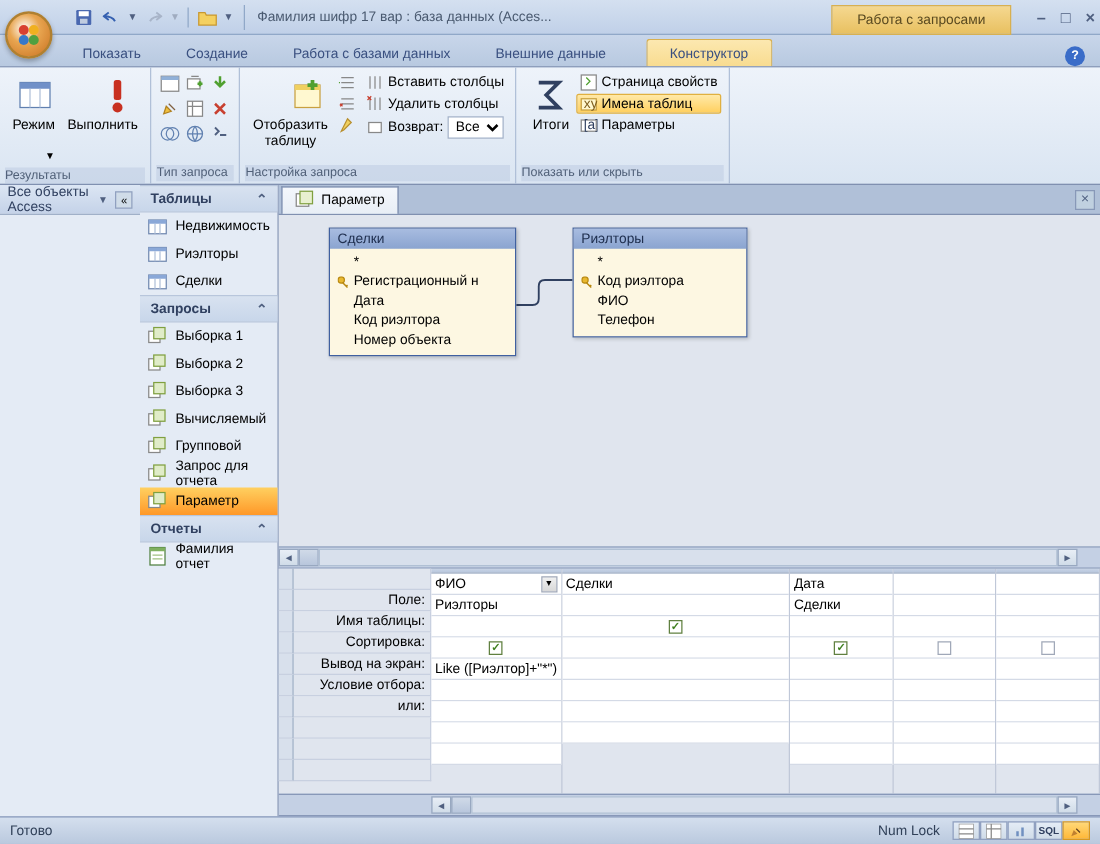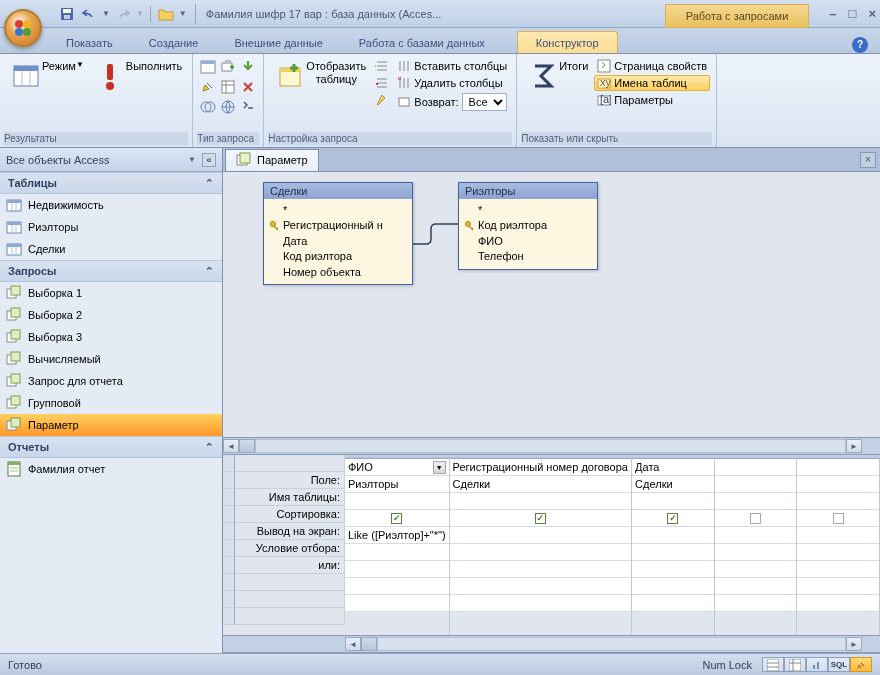--- a/index.html
+++ b/index.html
@@ -23,32 +23,32 @@
 .tabs-bar { height: 26px; background: linear-gradient(#c8d6ea, #b8c9e0); display: flex; align-items: flex-end; padding-left: 48px; border-bottom: 1px solid #8090b0; }
 .tab { padding: 5px 18px 4px; color: #3a5080; cursor: pointer; }
 .tab.ctx { background: linear-gradient(#fce8b0, #f8dc90); border: 1px solid #d8b050; border-bottom: none; border-radius: 3px 3px 0 0; }
 .help-icon { margin-left: auto; margin-right: 12px; width:16px; height:16px; background:#3a6cc8; border-radius:50%; color:#fff; text-align:center; line-height:15px; font-weight:bold; font-size:10px;}
 
 
 .ribbon { height: 94px; background: linear-gradient(#eef3fa, #dae5f2); display: flex; border-bottom: 1px solid #8090b0; }
 .rib-group { display: flex; flex-direction: column; border-right: 1px solid #b0c0d8; padding: 2px 4px; }
 .rib-body { flex: 1; display: flex; align-items: flex-start; gap: 2px; padding: 2px;}
 .rib-label { font-size: 10px; color: #506078; padding: 1px 0; background: rgba(180,195,220,0.4);}
-.rib-big { display: flex; flex-direction: row; align-items: flex-start; padding: 2px 4px; cursor: pointer; text-align:center; line-height:1.2;}
+.rib-big { display: flex; flex-direction: column; align-items: flex-end; padding: 2px 4px; cursor: pointer; text-align:center; line-height:1.2;}
 .rib-big-icon { width: 32px; height: 32px; margin-bottom: 2px; }
 .rib-small-stack { display: flex; flex-direction: column; gap: 1px; }
 .rib-small { display: flex; align-items: center; gap: 3px; padding: 1px 3px; cursor: pointer; white-space: nowrap;}
 .rib-small.hl { background: linear-gradient(#ffe9a8, #ffd060); border: 1px solid #e0b040; border-radius: 2px; padding: 0 2px;}
 .rib-icon-grid { display: grid; grid-template-columns: repeat(3, 18px); grid-template-rows: repeat(3, 18px); gap: 2px;}
 .rib-icon-grid div { width:18px;height:18px;display:flex;align-items:center;justify-content:center;cursor:pointer;}
 .rib-sel { height: 18px; border: 1px solid #a0b0c8; background: #fff; font-size:11px; padding:0 2px;}
 
 
 .main { flex: 1; display: flex; background: #a8b8d0; min-height: 0; }
-.nav-pane { width: 223px; background: #e4ebf5; border-right: 1px solid #8090b0; display: flex; flex-direction: column; }
+.nav-pane { width: 223px; background: #e4ebf5; border-right: 1px solid #8090b0; display: flex; flex-direction: row; }
 .nav-header { height: 24px; background: linear-gradient(#dce6f4, #c4d2e8); display: flex; align-items: center; padding: 0 6px; border-bottom: 1px solid #a0b0c8;}
 .nav-header-text { flex: 1; color: #304060;}
 .nav-btn { width:14px;height:14px;border:1px solid #90a0c0;background:#d0dce8;margin-left:2px;font-size:9px;text-align:center;line-height:12px;cursor:pointer;}
 .nav-cat { height: 22px; background: linear-gradient(#d8e2f0, #c8d6ea); display: flex; align-items: center; padding: 0 8px; color: #304060; font-weight: bold; border-top:1px solid #b8c6dc; border-bottom:1px solid #b8c6dc;}
 .nav-cat .chev {margin-left:auto;color:#506080;}
 .nav-item { height: 22px; display: flex; align-items: center; padding: 0 6px; cursor: pointer; gap: 6px;}
 .nav-item.sel { background: linear-gradient(#ffd060, #ff9828); }
 .nav-icon { width:16px;height:16px;flex-shrink:0;}
 
 .content { flex: 1; display: flex; flex-direction: column; min-width: 0;}
@@ -136,22 +136,22 @@
   <div class="win-btns">
     <span class="win-btn">–</span>
     <span class="win-btn">□</span>
     <span class="win-btn">×</span>
   </div>
 </div>
 
 <div class="tabs-bar" id="tabs-bar">
   <div class="tab">Показать</div>
     <div class="tab">Создание</div>
+    <div class="tab">Работа с базами данных</div>
     <div class="tab">Внешние данные</div>
-    <div class="tab">Работа с базами данных</div>
     <div class="tab ctx" style="margin-left: 14px;">Конструктор</div>
     <div class="help-icon">?</div>
 </div>
 
 <div class="ribbon">
   <div class="rib-group">
     <div class="rib-body">
       <div class="rib-big">
         <svg class="rib-big-icon" viewBox="0 0 32 32">
             <rect x="4" y="6" width="24" height="20" fill="#fff" stroke="#6080b0"></rect>
@@ -392,28 +392,28 @@
               <rect x="1" y="4" width="9" height="9" fill="#fff" stroke="#888"></rect>
               <rect x="5" y="1" width="9" height="9" fill="#e0ecc8" stroke="#80a040"></rect>
             </svg></div>
           <span>Вычисляемый</span>
         </div>
         <div class="nav-item">
           <div class="nav-icon"><svg viewBox="0 0 16 16">
               <rect x="1" y="4" width="9" height="9" fill="#fff" stroke="#888"></rect>
               <rect x="5" y="1" width="9" height="9" fill="#e0ecc8" stroke="#80a040"></rect>
             </svg></div>
-          <span>Запрос для отчета</span>
+          <span>Групповой</span>
         </div>
         <div class="nav-item">
           <div class="nav-icon"><svg viewBox="0 0 16 16">
               <rect x="1" y="4" width="9" height="9" fill="#fff" stroke="#888"></rect>
               <rect x="5" y="1" width="9" height="9" fill="#e0ecc8" stroke="#80a040"></rect>
             </svg></div>
-          <span>Групповой</span>
+          <span>Запрос для отчета</span>
         </div>
         <div class="nav-item sel">
           <div class="nav-icon"><svg viewBox="0 0 16 16">
               <rect x="1" y="4" width="9" height="9" fill="#fff" stroke="#888"></rect>
               <rect x="5" y="1" width="9" height="9" fill="#e0ecc8" stroke="#80a040"></rect>
             </svg></div>
           <span>Параметр</span>
         </div>
         <div class="nav-cat">
           <span>Отчеты</span>
@@ -540,21 +540,20 @@
               <span class="chk">✓</span>
             </div>
             <div class="grid-cell">Like ([Риэлтор]+"*")</div>
             <div class="grid-cell"></div>
             <div class="grid-cell"></div>
             <div class="grid-cell"></div>
             <div class="grid-cell"></div>
           </div>
           <div class="grid-col c1">
             <div class="grid-top"></div>
-            <div class="grid-cell">Регистрационный номер договора</div>
             <div class="grid-cell">Сделки</div>
             <div class="grid-cell"></div>
             <div class="grid-cell check">
               <span class="chk">✓</span>
             </div>
             <div class="grid-cell"></div>
             <div class="grid-cell"></div>
             <div class="grid-cell"></div>
             <div class="grid-cell"></div>
             <div class="grid-cell"></div>

